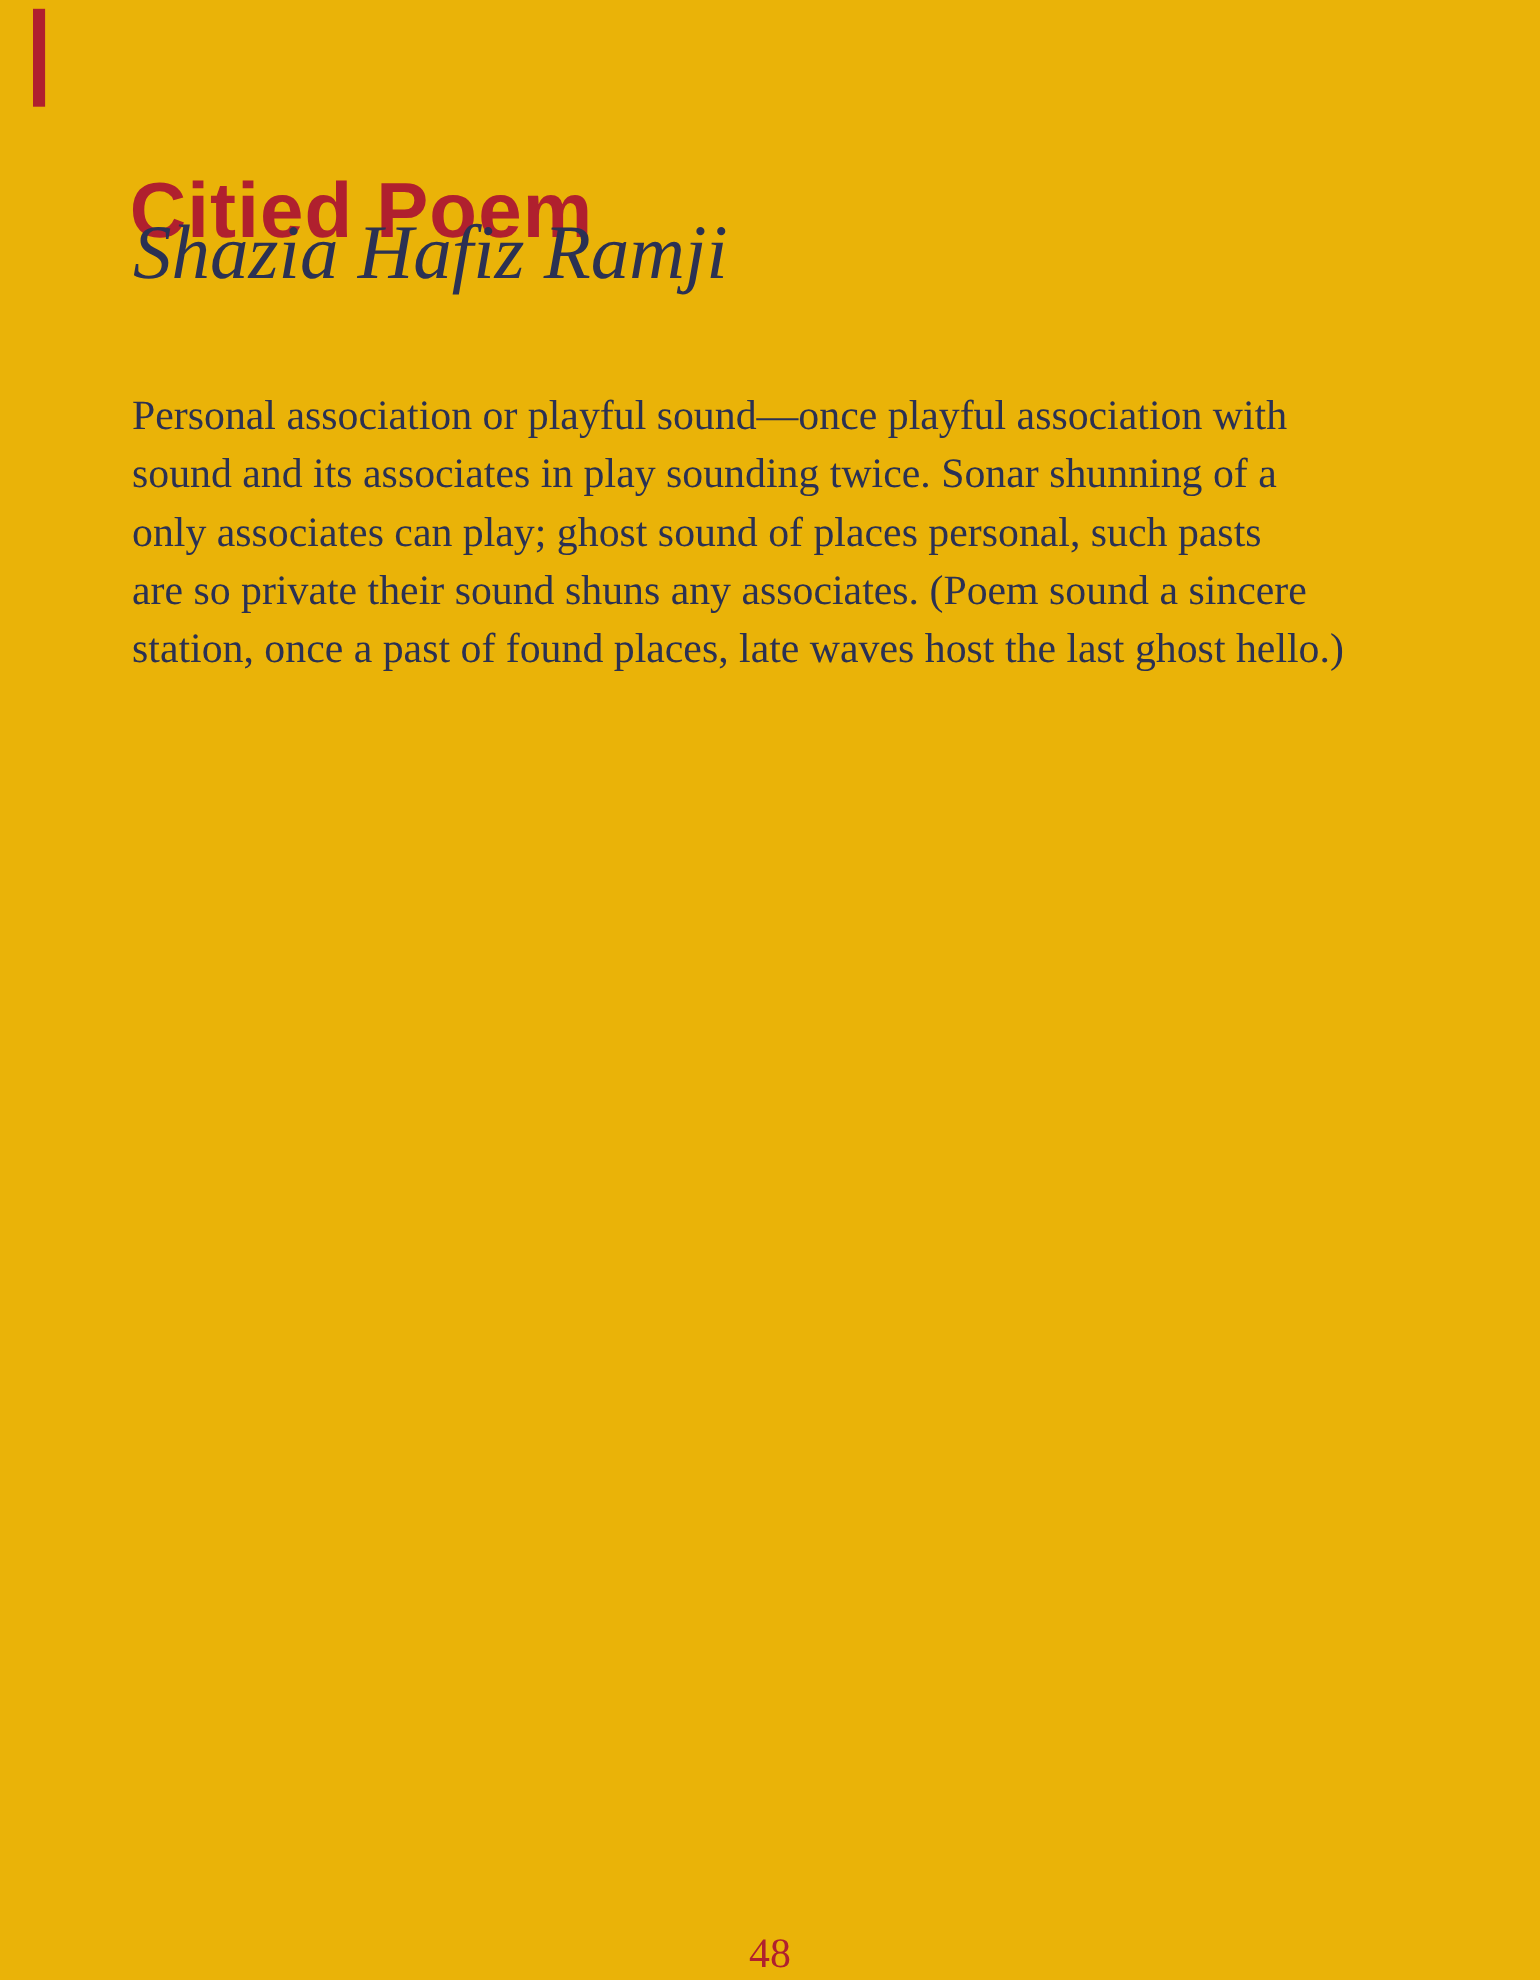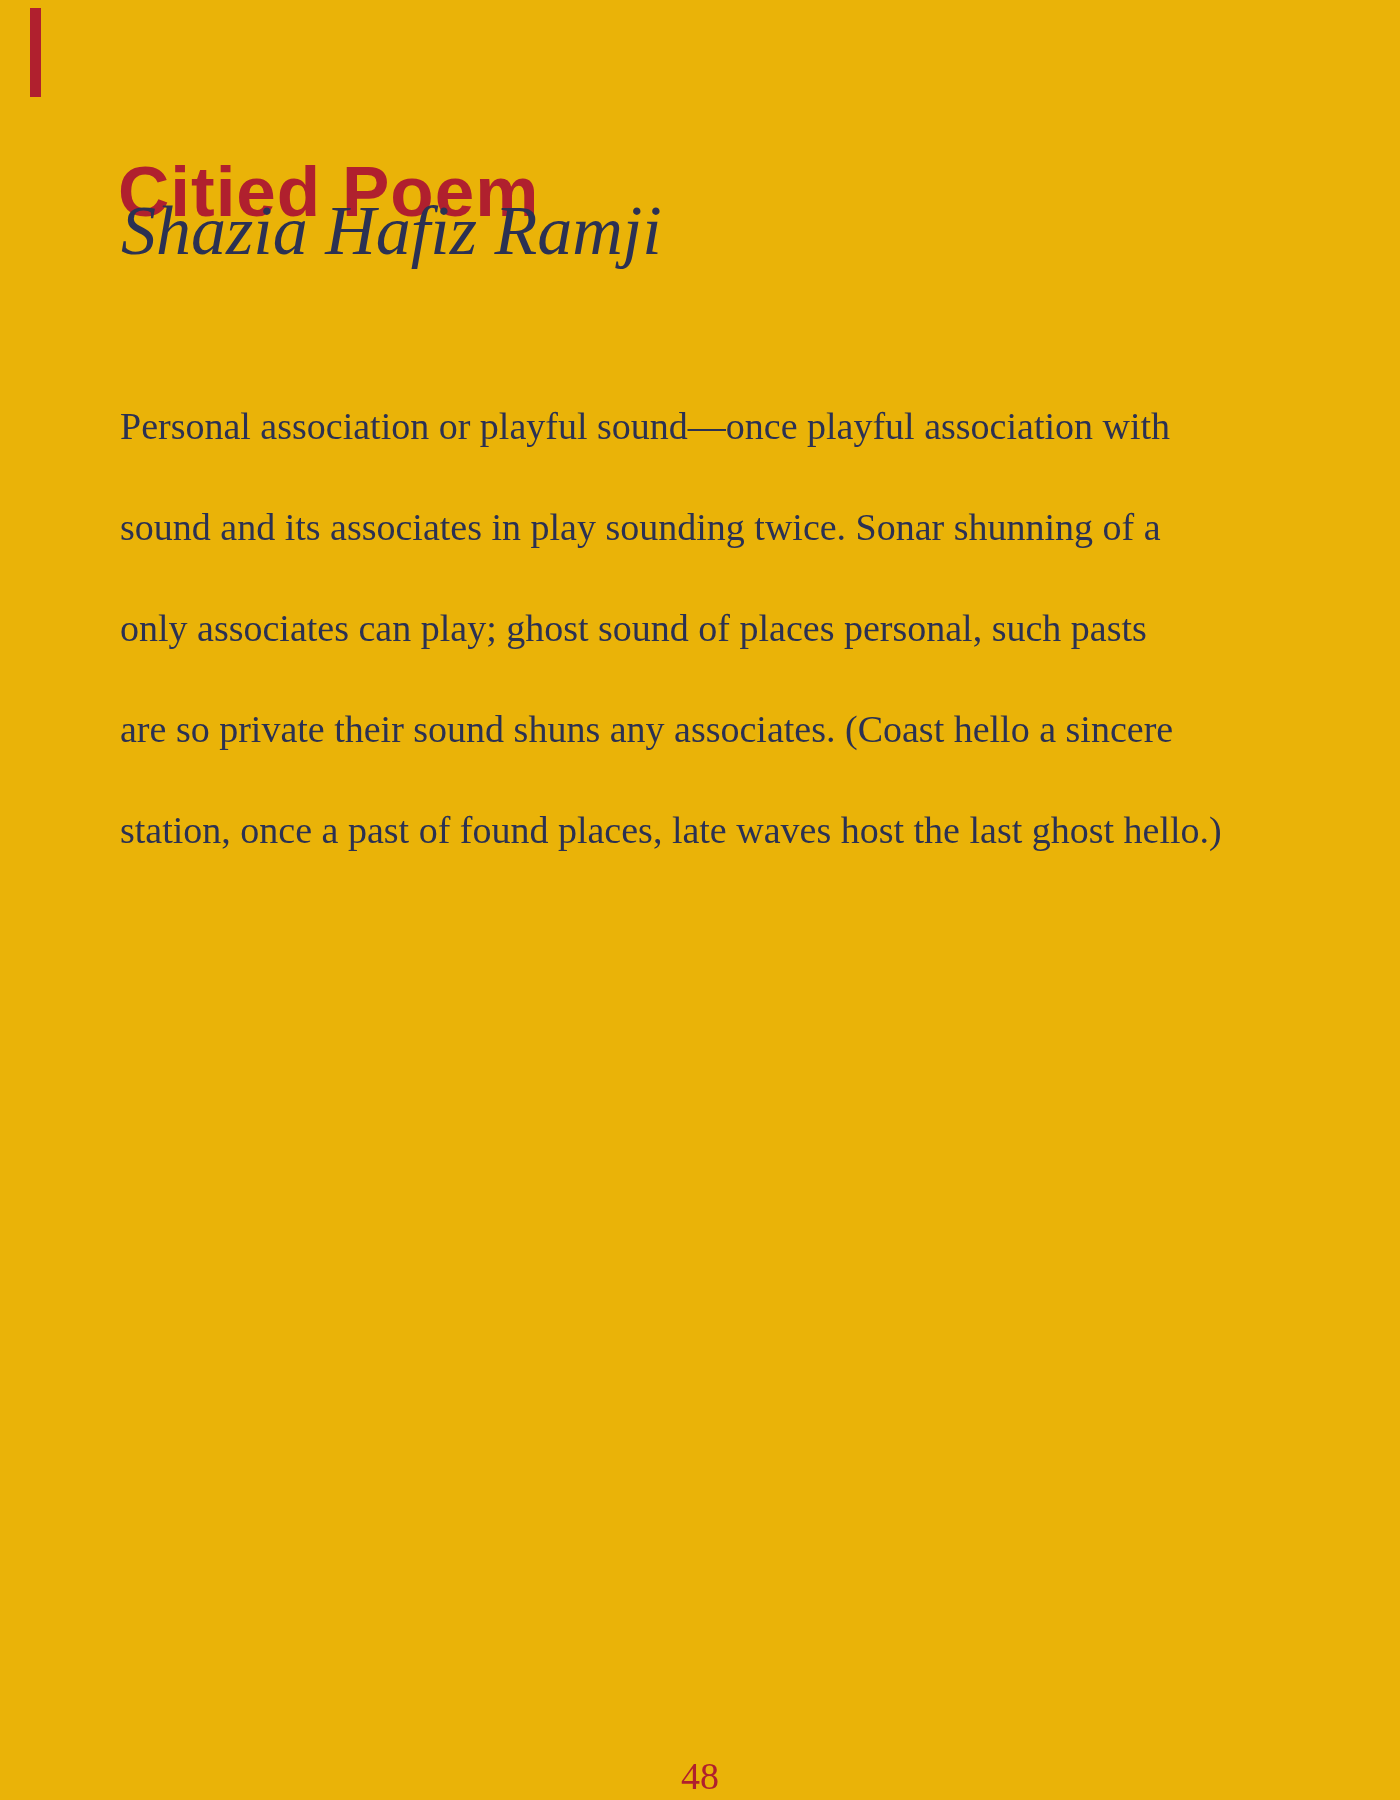--- a/index.html
+++ b/index.html
@@ -55,21 +55,20 @@
     left: 120px;
     top: 352px;
     width: 1140px;
     color: var(--ink);
     font-family: "Liberation Serif", serif;
     font-size: 38px;
     line-height: 53px;
   }
   .poem-line {
     white-space: nowrap;
-    margin-top: 48px;
   }
   .page-number {
     position: absolute;
     left: 0;
     top: 1754px;
     width: 1400px;
     text-align: center;
     font-family: "Liberation Serif", serif;
     font-size: 38px;
     color: var(--accent);
@@ -83,19 +82,19 @@
   <div class="edge-ribbon"></div>
 
   <h1 class="poem-title">Citied Poem</h1>
 
   <div class="poem-author">Shazia Hafiz Ramji</div>
 
   <div class="poem-body" id="poem-lines">
       <div class="poem-line">Personal association or playful sound—once playful association with</div>
       <div class="poem-line">sound and its associates in play sounding twice. Sonar shunning of a</div>
       <div class="poem-line">only associates can play; ghost sound of places personal, such pasts</div>
-      <div class="poem-line">are so private their sound shuns any associates. (Coast hello a sincere</div>
+      <div class="poem-line">are so private their sound shuns any associates. (Poem sound a sincere</div>
       <div class="poem-line">station, once a past of found places, late waves host the last ghost hello.)</div>
     </div>
 
   <div class="page-number">48</div>
 
 </div>
 
 </body></html>

